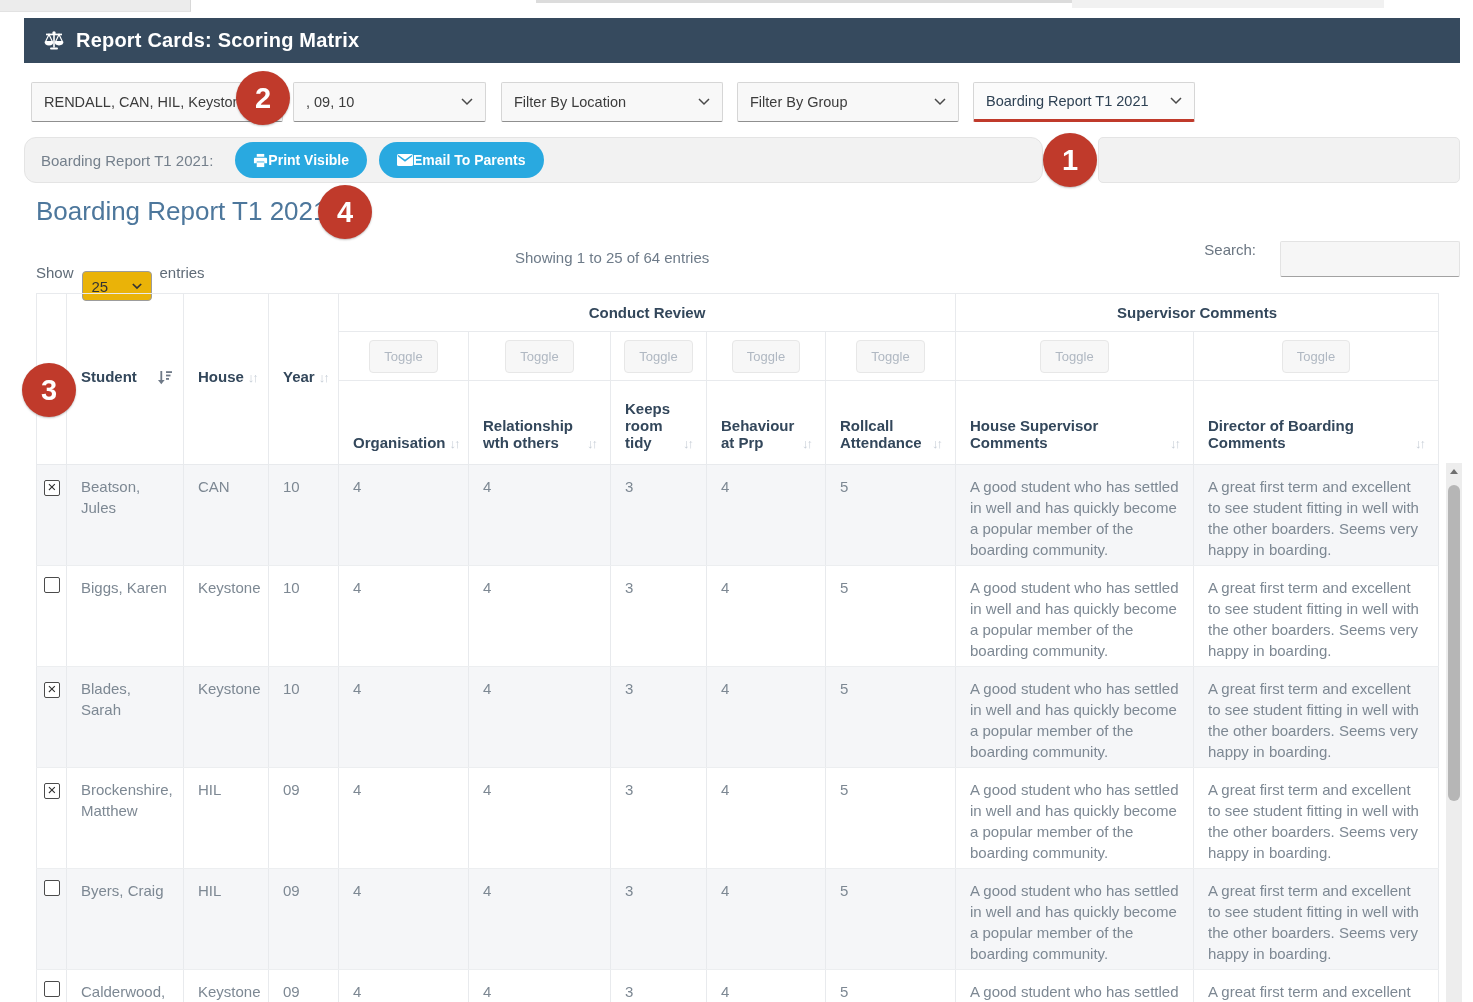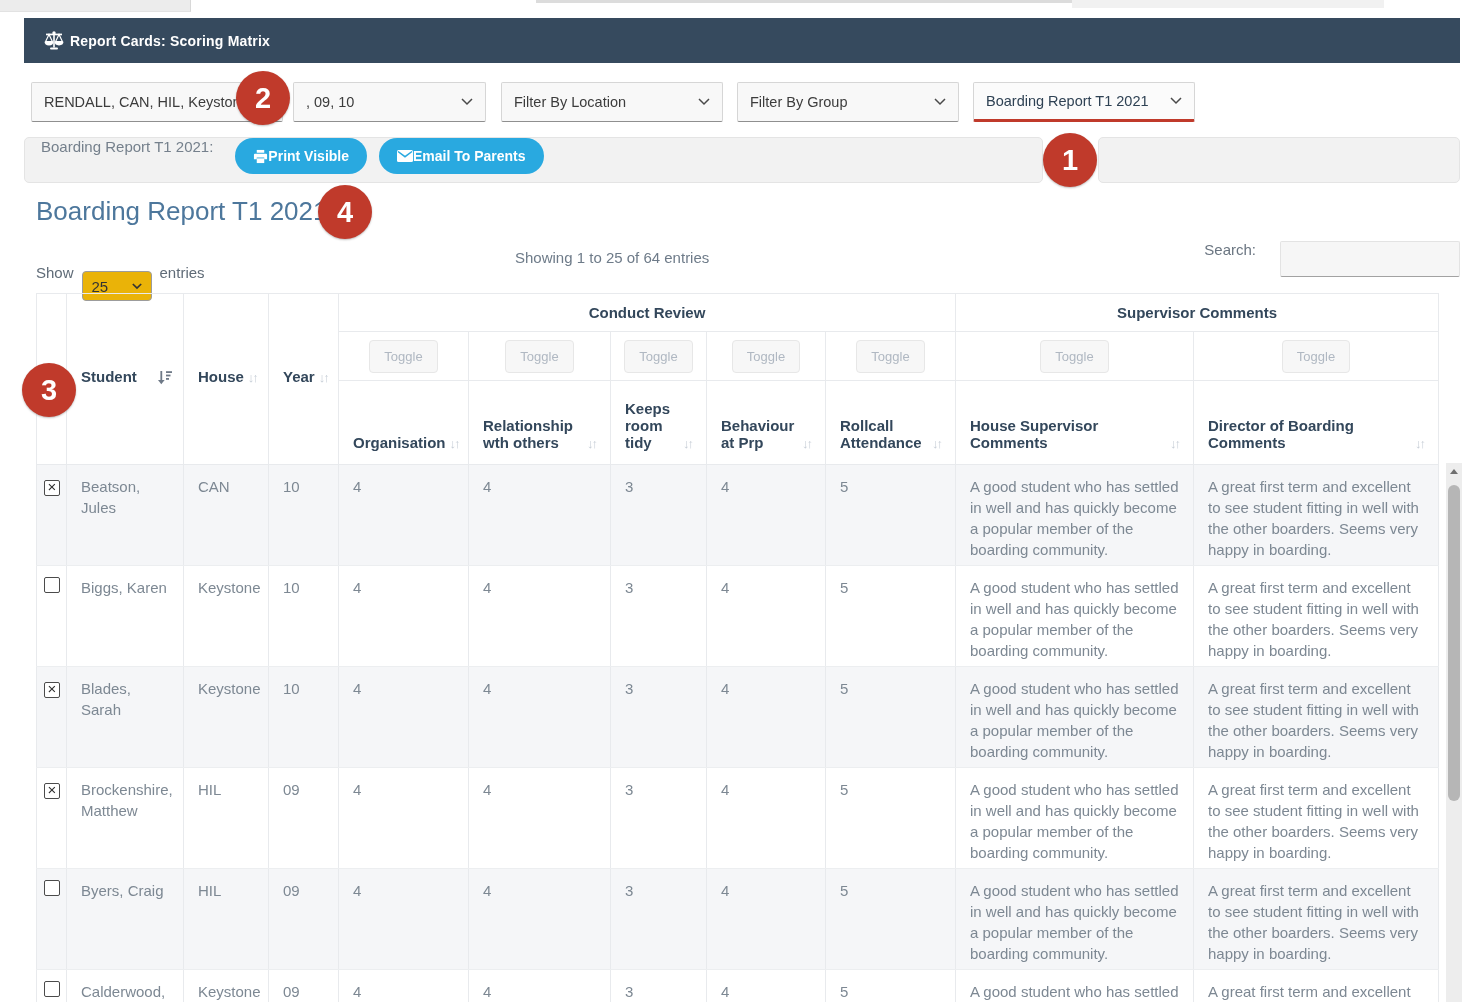--- a/index.html
+++ b/index.html
@@ -5,34 +5,34 @@
   html,body{margin:0;padding:0;background:#fff;font-family:"Liberation Sans",sans-serif;}
   .canvas{position:relative;width:1473px;height:1002px;overflow:hidden;background:#fff;}
 
   
   .ts-a{position:absolute;left:0;top:0;width:190px;height:11px;background:#ececec;border-right:1px solid #d8d8d8;border-bottom:1px solid #e2e2e2;}
   .ts-b{position:absolute;left:536px;top:0;width:548px;height:3px;background:#dcdcdc;}
   .ts-c{position:absolute;left:1072px;top:0;width:312px;height:8px;background:#f1f1f1;}
 
   
   .app-bar{position:absolute;left:24px;top:18px;width:1436px;height:45px;background:#364a5e;display:flex;align-items:center;padding-left:18px;box-sizing:border-box;}
-  .app-bar .title{color:#fff;font-size:14px;font-weight:bold;margin-left:4px;letter-spacing:.2px;}
+  .app-bar .title{color:#fff;font-size:20px;font-weight:bold;margin-left:10px;letter-spacing:.2px;}
 
   
   .filter{position:absolute;top:82px;height:40px;background:#f8f8f8;border:1px solid #d6d6d6;border-bottom:1px solid #8f8f8f;border-radius:2px;box-sizing:border-box;display:flex;align-items:center;justify-content:space-between;padding:0 12px;font-size:14.5px;color:#3c3c3c;cursor:pointer;}
   .filter.f1{left:31px;width:252px;}
   .filter.f2{left:293px;width:193px;}
   .filter.f3{left:501px;width:222px;}
   .filter.f4{left:737px;width:222px;}
   .filter.f5{left:973px;width:222px;background:#fbfbfb;border-bottom:3px solid #c03a2b;color:#2f4254;}
   .filter .chev{flex:0 0 auto;margin-left:8px;margin-top:-3px;}
 
   
   .bar-seg{position:absolute;top:137px;height:46px;background:#f2f2f2;border:1px solid #e4e4e4;border-radius:5px;box-sizing:border-box;}
-  .bar-seg.s1{left:24px;width:1019px;display:flex;}
+  .bar-seg.s1{left:24px;width:1019px;display:flex;align-items:center;border-radius:12px;}
   .bar-seg.s2{left:1098px;width:362px;}
   .bar-label{color:#75808c;font-size:15px;margin-left:16px;}
   .pill-btn{height:36px;border:none;border-radius:18px;background:#29a9e0;color:#fff;font-weight:bold;font-size:14px;font-family:"Liberation Sans",sans-serif;display:inline-flex;align-items:center;gap:0;padding:0 18px;margin-left:12px;cursor:pointer;}
   .pill-btn:first-of-type{margin-left:22px;}
 
   
   .page-title{position:absolute;left:36px;top:196px;font-size:26px;font-weight:400;color:#4d779c;margin:0;}
   .show-wrap{position:absolute;left:36px;top:243px;display:flex;align-items:center;gap:8px;font-size:15px;color:#5f6b77;}
   .entries-select{display:inline-flex;align-items:center;justify-content:space-between;width:70px;height:30px;border:1px solid #9c9c9c;border-radius:4px;background:#eab308;padding:0 9px;box-sizing:border-box;color:#333;cursor:pointer;margin-top:28px;}
   .dt-info{position:absolute;left:515px;top:249px;font-size:15px;color:#6e7b89;}

